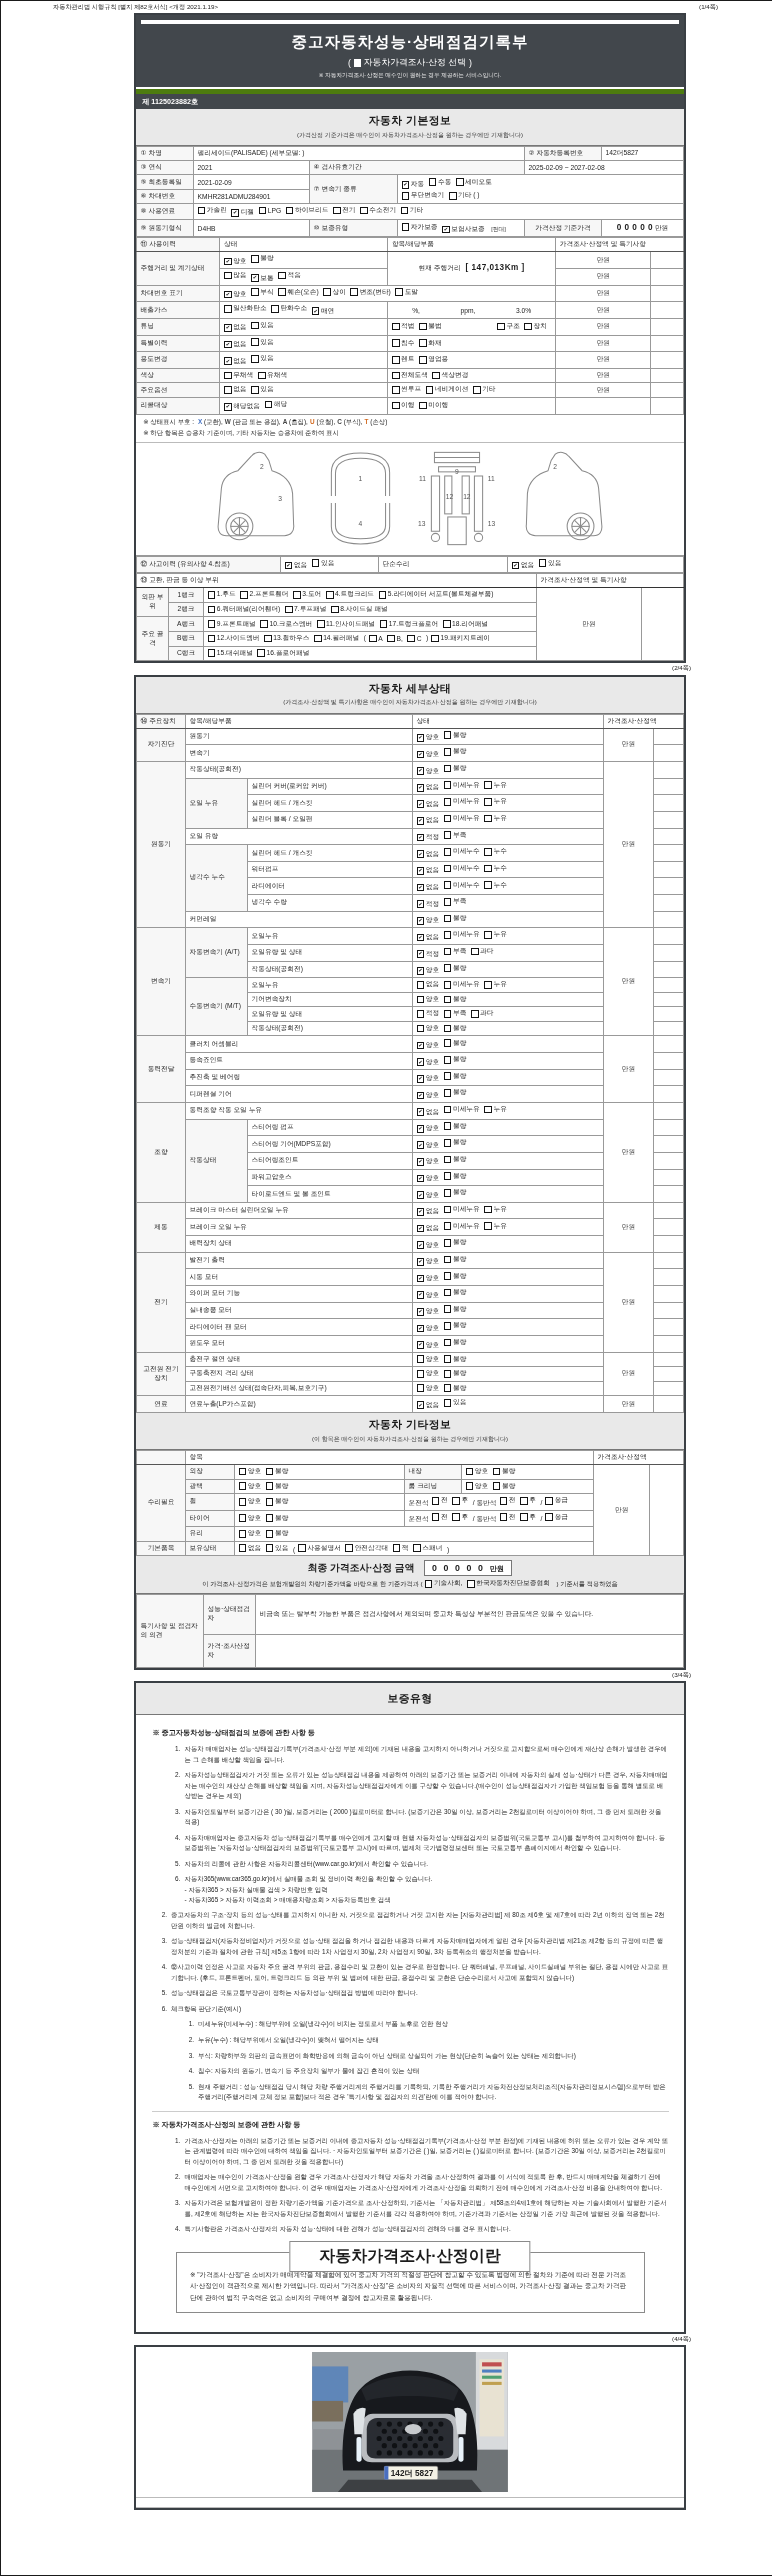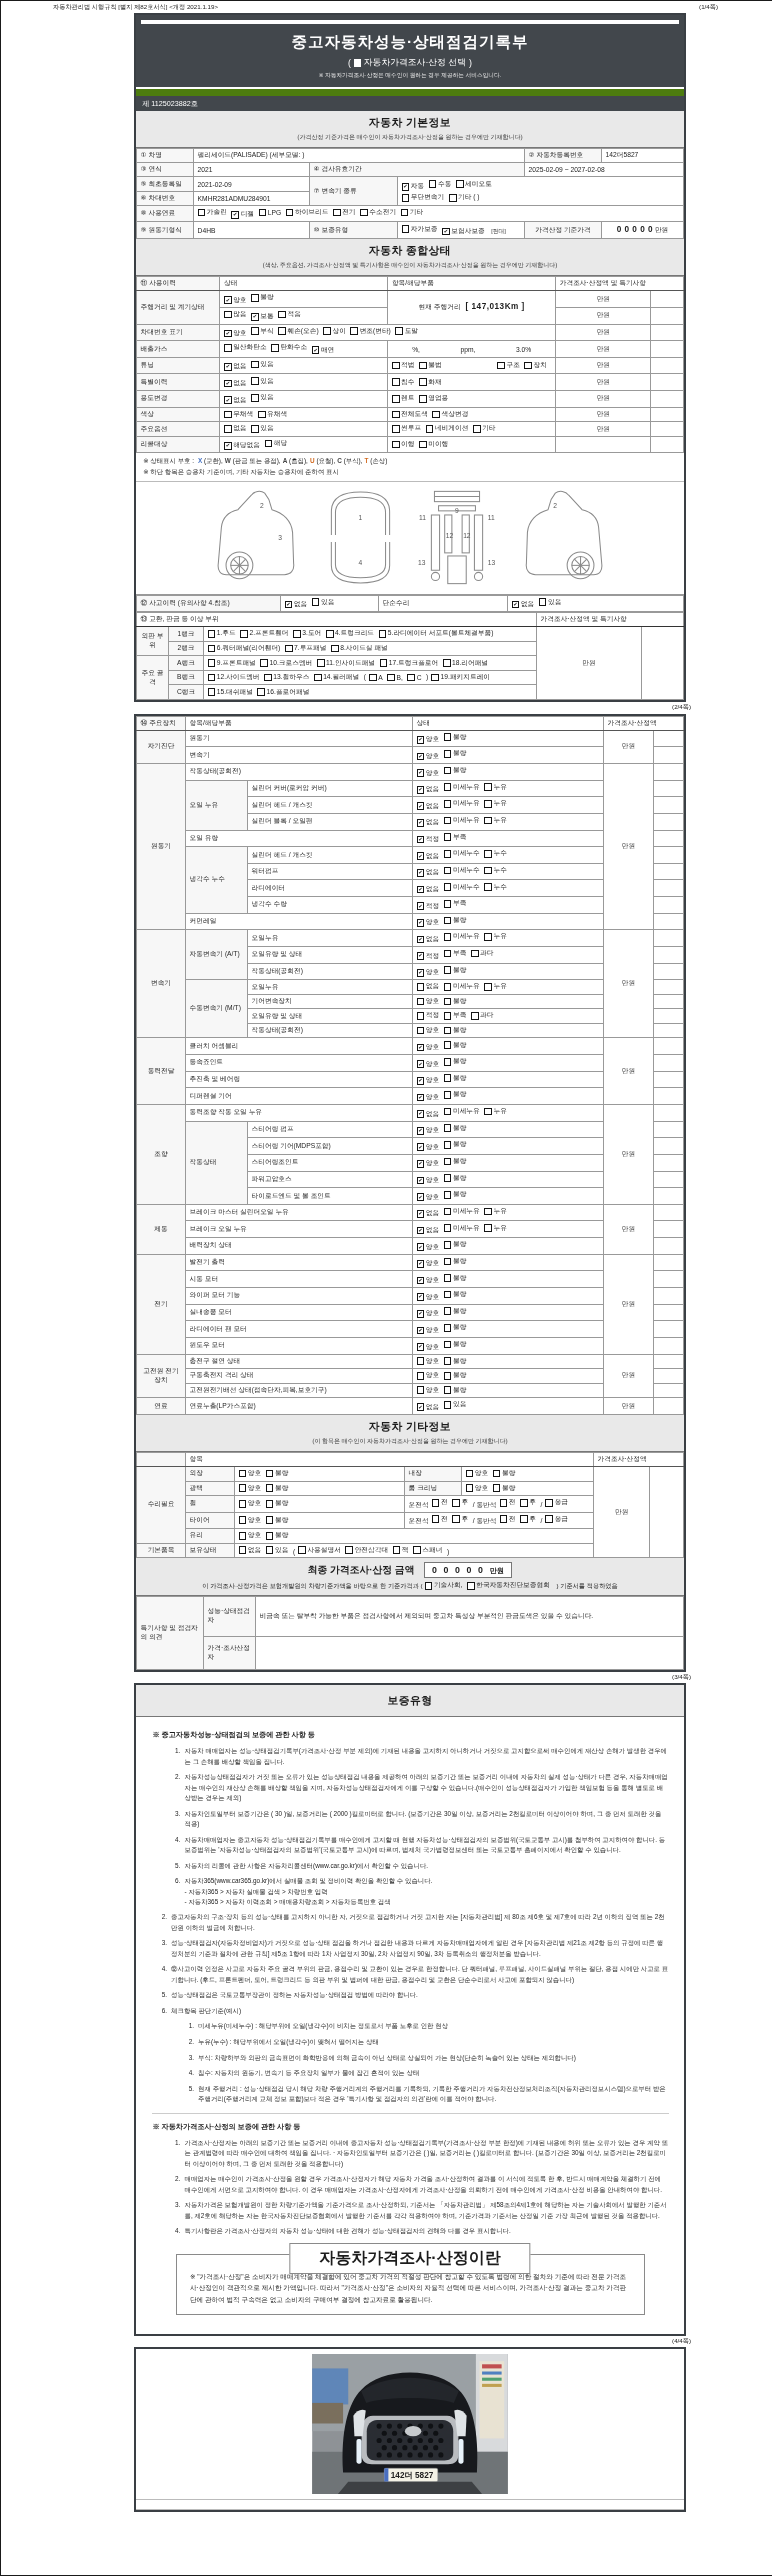--- a/index.html
+++ b/index.html
@@ -9,23 +9,23 @@
   .page{width:552px;margin-left:133px;border:2.6px solid #3a3f44;box-sizing:border-box;background:#fff;}
   .pagemark{width:690px;text-align:right;font-size:6.2px;padding:1px 0 1.5px 0;color:#222;}
 
   
   .title-block{background:#42474c;color:#fff;text-align:center;padding:3.1px 0 7.2px 0;}
   .title-stripe{height:3.6px;background:#fff;margin:2.1px 5.2px 8.2px 5.2px;}
   .title-main{font-size:15.5px;font-weight:bold;letter-spacing:1px;}
   .title-sub{font-size:8.8px;margin-top:4.1px;display:flex;align-items:center;justify-content:center;gap:3.1px;}
   .title-sub .wbox{display:inline-block;width:6.7px;height:7.7px;background:#fff;}
   .title-note{font-size:5.7px;margin-top:3.1px;color:#eee;}
-  .docno-bar{background:#42474c;color:#fff;font-size:7.2px;font-weight:normal;padding:2.6px 6.2px;margin-top:1.5px;border-top:7px solid #4d7c0f;}
-
-  .sec-head{background:#e9e9e9;text-align:center;padding:5.2px 3.1px;border-bottom:0.5px solid #777;font-family:Liberation Serif, serif;}
+  .docno-bar{background:#42474c;color:#fff;font-size:7.2px;font-weight:bold;padding:2.6px 6.2px;margin-top:1.5px;border-top:5px solid #4d7c0f;}
+
+  .sec-head{background:#e9e9e9;text-align:center;padding:5.2px 3.1px;border-bottom:0.5px solid #777;}
   .sec-title{font-size:10.8px;font-weight:bold;letter-spacing:0.5px;}
   .sec-sub{font-size:6px;margin-top:2.6px;color:#333;}
   .lab{background:#f7f7f7;}
 
   
   .cb{display:inline-flex;align-items:center;margin-right:4.6px;white-space:nowrap;font-size:6.7px;}
   .cb .bx{width:5.7px;height:5.7px;border:1px solid #141414;margin-right:1.5px;display:inline-flex;
           align-items:center;justify-content:center;font-size:5.2px;line-height:1;background:#fff;color:#111;flex:0 0 auto;}
   .cb.on .bx::before{content:"✔";}
   .cbtxt{margin-right:3.1px;font-size:6.7px;}
@@ -184,24 +184,20 @@
         </td>
         <td class="lab ctr" style="border-top:1px solid #222">가격산정 기준가격</td>
         <td class="ctr" style="border-top:1px solid #222">
           <span class="big-val">0 0 0 0 0</span>
           <span>만원</span>
         </td>
       </tr>
     </tbody>
       </table>
 
-    <div class="sec-head">
-      <div class="sec-title">자동차 종합상태</div>
-      <div class="sec-sub">(색상, 주요옵션, 가격조사·산정액 및 특기사항은 매수인이 자동차가격조사·산정을 원하는 경우에만 기재합니다)</div>
-    </div>
     <table class="frm">
       <tbody>
           <tr class="headrow">
         <td class="lab" style="width:77px">⑪ 사용이력</td>
         <td style="width:155px">상태</td>
         <td style="width:155px">항목/해당부품</td>
         <td colspan="2">가격조사·산정액 및 특기사항</td>
       </tr>
       <tr>
         <td class="lab" rowspan="2">주행거리 및 계기상태</td>
@@ -610,20 +606,24 @@
                   <span class="bx"></span>
                   <span>16.플로어패널</span>
                 </span></span></td>
       </tr>
     </tbody>
       </table>
   </div>
   <div class="pagemark">(2/4쪽)</div>
 
   <div class="page">
+    <div class="sec-head">
+      <div class="sec-title">자동차 세부상태</div>
+      <div class="sec-sub">(가격조사·산정액 및 특기사항은 매수인이 자동차가격조사·산정을 원하는 경우에만 기재합니다)</div>
+    </div>
     <table class="frm">
       <tbody>
           <tr class="headrow">
         <td class="lab" style="width:49px">⑭ 주요장치</td>
         <td colspan="2" style="width:201px">항목/해당부품</td>
         <td style="width:191px">상태</td>
         <td colspan="2">가격조사·산정액</td>
       </tr>
       </tbody>
         <tbody>

